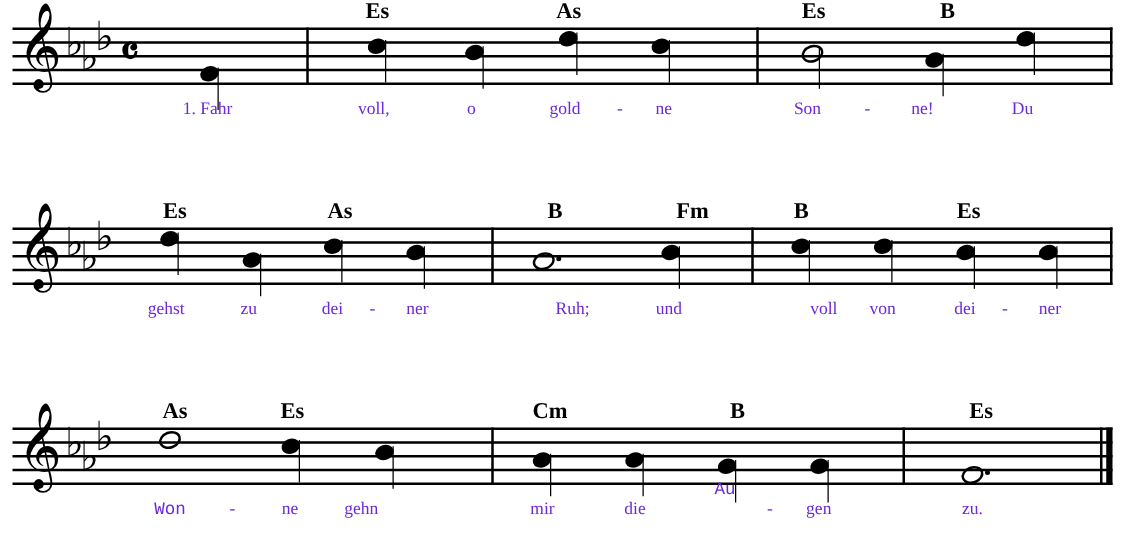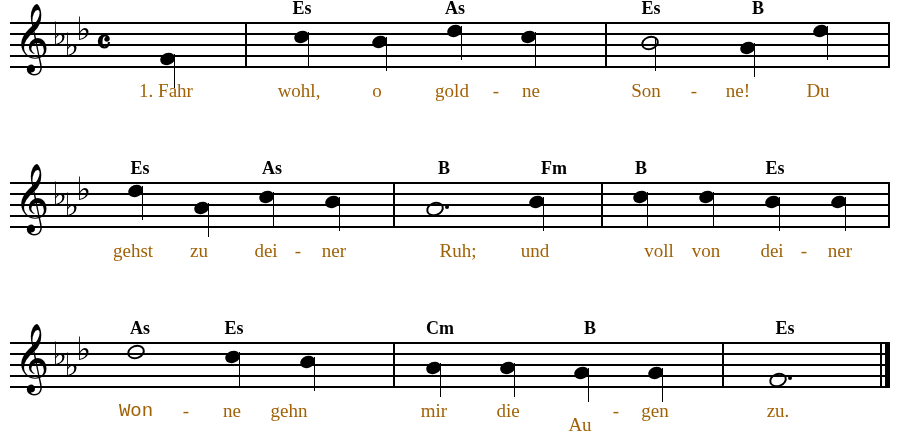--- a/index.html
+++ b/index.html
@@ -103,22 +103,22 @@
     font-size: 18px;
     font-weight: bold;
     color: #000;
     transform: translateX(-50%);
     white-space: nowrap;
   }
   
   .lyric {
     position: absolute;
     font-family: "Liberation Serif", serif;
-    font-size: 19px;
-    color: #a16207;
+    font-size: 14px;
+    color: #6d28d9;
     transform: translateX(-50%);
     white-space: nowrap;
   }
 
   
   .note {
     position: absolute;
   }
   .notehead {
     position: absolute;
@@ -206,21 +206,21 @@
       </div>
       <div class="note" style="left: 813px; top: 3px; width: 16px; height: 40px;">
         <div class="notehead"></div>
         <div class="stem up"></div>
       </div>
       <div class="chord" style="left: 302px; top: -24px;">Es</div>
       <div class="chord" style="left: 455px; top: -24px;">As</div>
       <div class="chord" style="left: 651px; top: -24px;">Es</div>
       <div class="chord" style="left: 758px; top: -24px;">B</div>
       <div class="lyric" style="left: 166px; top: 58px;">1. Fahr</div>
-      <div class="lyric" style="left: 299px; top: 58px;">wohl,</div>
+      <div class="lyric" style="left: 299px; top: 58px;">voll,</div>
       <div class="lyric" style="left: 377px; top: 58px;">o</div>
       <div class="lyric" style="left: 452px; top: 58px;">gold</div>
       <div class="lyric" style="left: 496px; top: 58px;">-</div>
       <div class="lyric" style="left: 531px; top: 58px;">ne</div>
       <div class="lyric" style="left: 646px; top: 58px;">Son</div>
       <div class="lyric" style="left: 694px; top: 58px;">-</div>
       <div class="lyric" style="left: 738px; top: 58px;">ne!</div>
       <div class="lyric" style="left: 818px; top: 58px;">Du</div>
     </div>
   <div class="system" id="sys1" style="top:182px">
@@ -348,18 +348,18 @@
       <div class="chord" style="left: 234px; top: -24px;">Es</div>
       <div class="chord" style="left: 440px; top: -24px;">Cm</div>
       <div class="chord" style="left: 590px; top: -24px;">B</div>
       <div class="chord" style="left: 785px; top: -24px;">Es</div>
       <div class="lyric" style="left: 136px; top: 58px; font-family: Liberation Mono, monospace;">Won</div>
       <div class="lyric" style="left: 186px; top: 58px;">-</div>
       <div class="lyric" style="left: 232px; top: 58px;">ne</div>
       <div class="lyric" style="left: 289px; top: 58px; text-align: center;">gehn</div>
       <div class="lyric" style="left: 434px; top: 58px;">mir</div>
       <div class="lyric" style="left: 508px; top: 58px;">die</div>
-      <div class="lyric" style="left: 580px; top: 72px;">Au</div>
+      <div class="lyric" style="left: 580px; top: 42px; font-family: Liberation Mono, monospace;">Au</div>
       <div class="lyric" style="left: 616px; top: 58px;">-</div>
       <div class="lyric" style="left: 655px; top: 58px;">gen</div>
       <div class="lyric" style="left: 778px; top: 58px;">zu.</div>
     </div>
 </div>
 
 </body></html>

